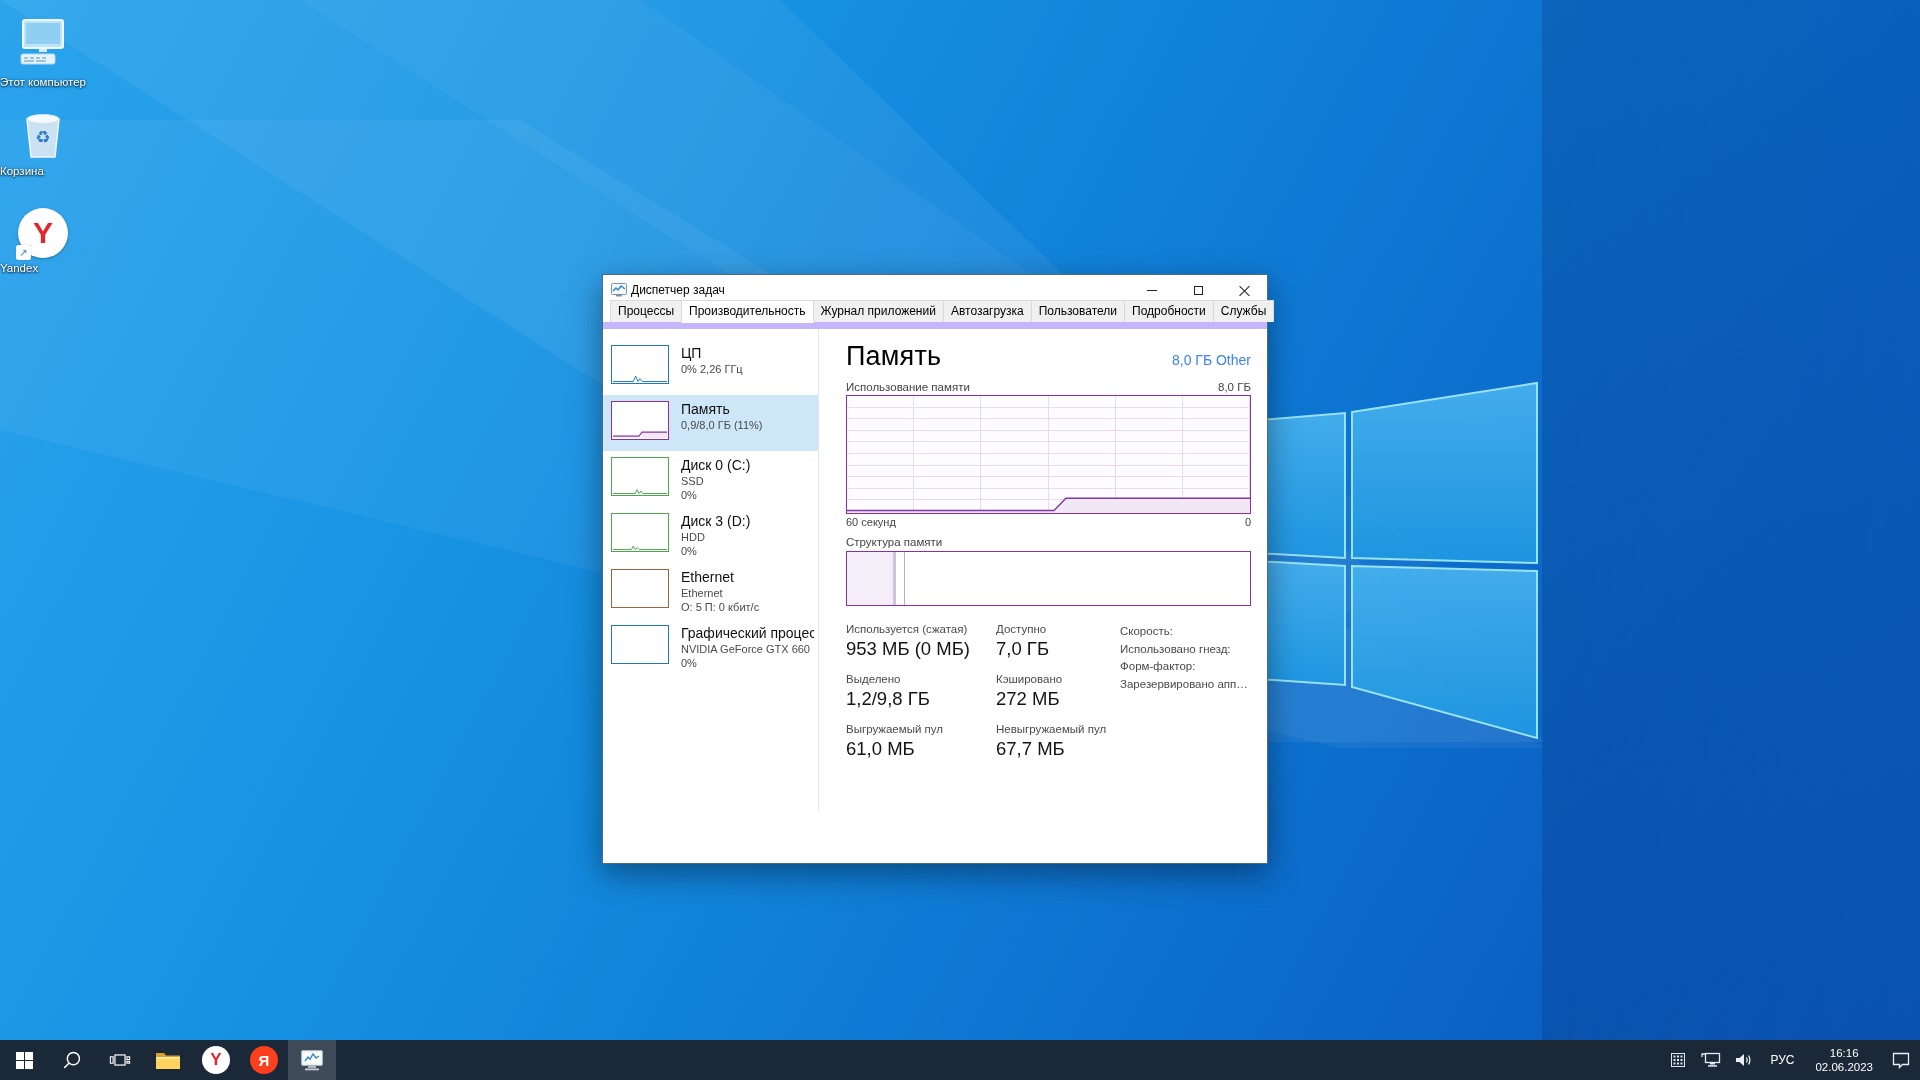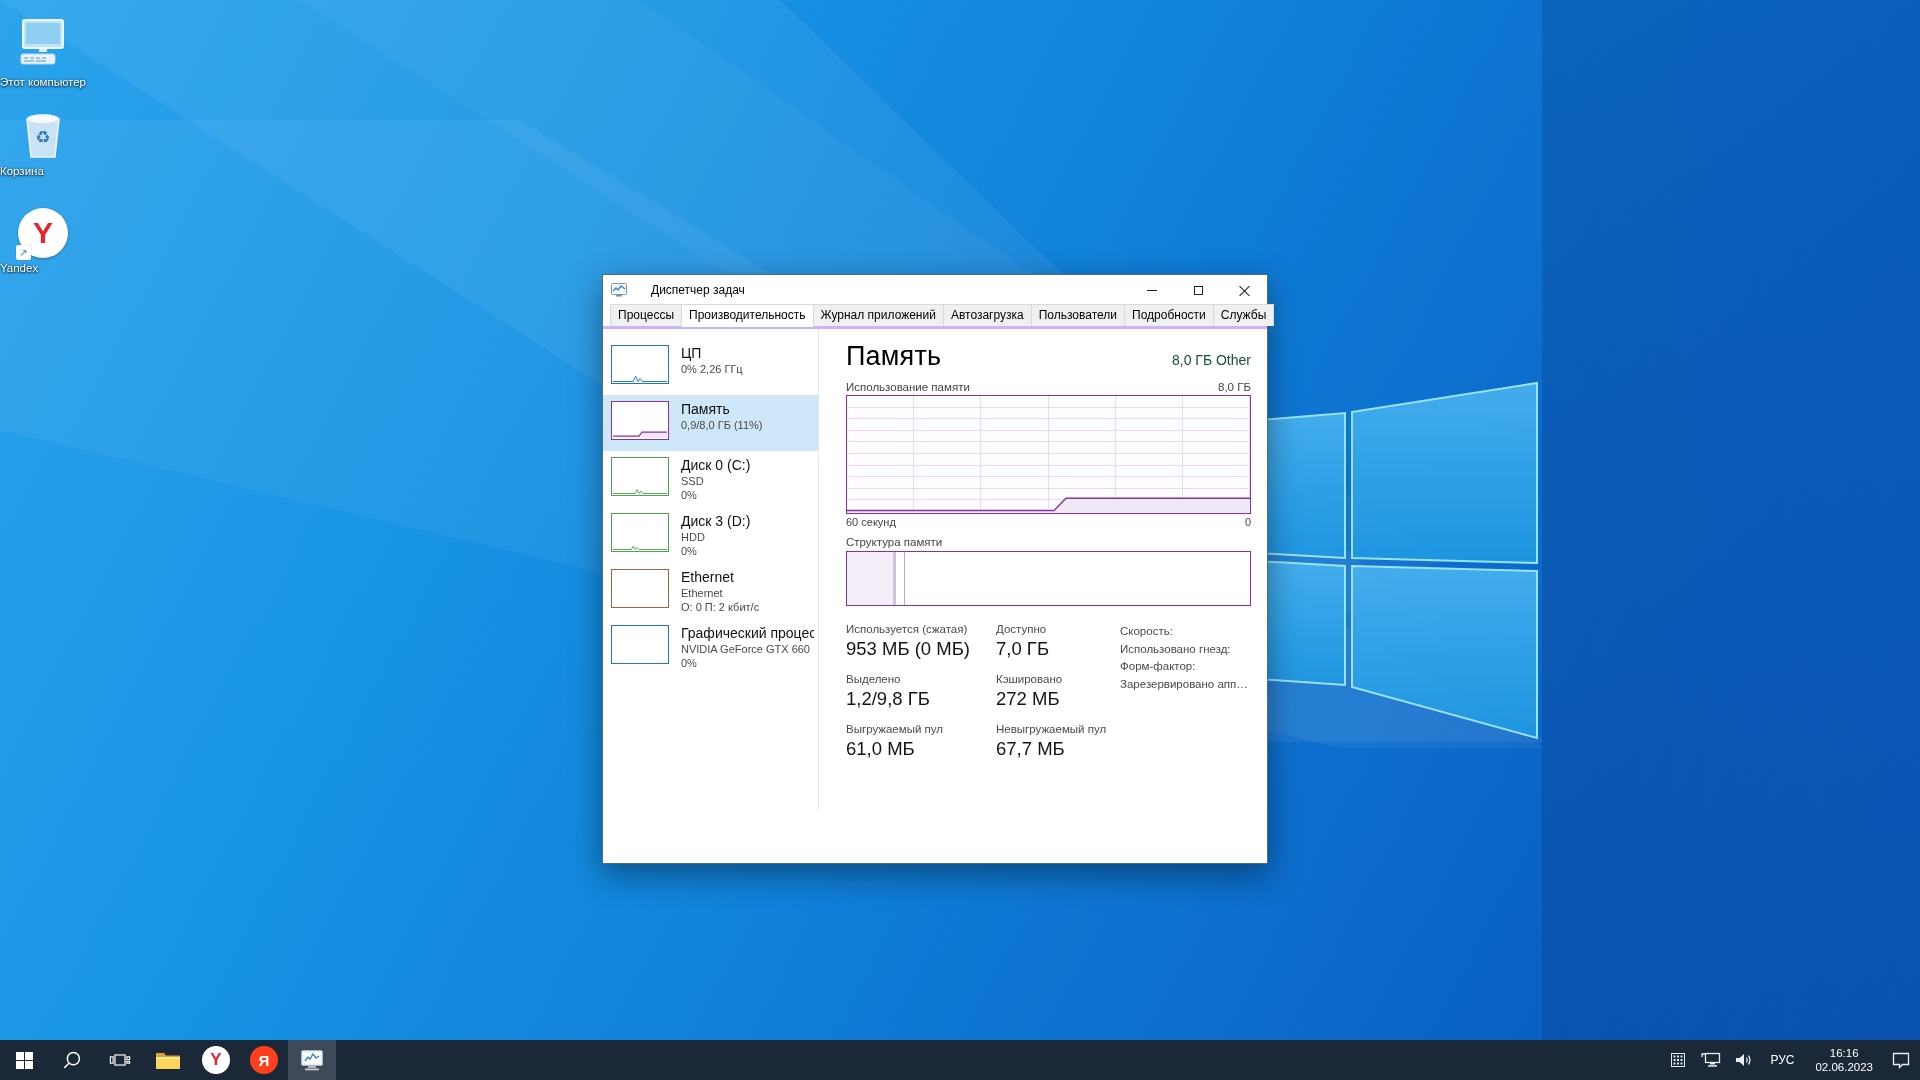--- a/index.html
+++ b/index.html
@@ -26,35 +26,35 @@
   .yicon-circle .yletter { color:#e4262c; font-size:30px; font-weight:bold; line-height:1; }
   .shortcut-badge { position:absolute; left:-2px; bottom:-2px; width:15px; height:15px; background:#fff;
     border-radius:2px; display:flex; align-items:center; justify-content:center;
     font-size:10px; color:#2f6fd8; box-shadow:0 0 1px rgba(0,0,0,.5); }
 
   
   .tm-window { position:absolute; left:602px; top:274px; width:666px; height:590px;
     background:#fff; border:1px solid #4f6a85; box-shadow:0 10px 30px rgba(0,0,0,.4);
     font-size:12px; color:#000; }
   .titlebar { height:30px; display:flex; align-items:center; padding-left:8px; background:#fff; }
-  .titlebar .t-title { margin-left:24px; font-size:12px; }
+  .titlebar .t-title { margin-left:4px; font-size:12px; }
   .t-controls { margin-left:auto; display:flex; height:100%; }
   .t-btn { width:46px; height:100%; display:flex; align-items:center; justify-content:center; }
   .glyph-min { width:10px; height:1px; background:#222; }
   .glyph-max { width:9px; height:9px; border:1px solid #222; }
   .glyph-close { position:relative; width:11px; height:11px; }
   .glyph-close:before,.glyph-close:after { content:""; position:absolute; left:5px; top:-1px;
     width:1px; height:14px; background:#222; }
   .glyph-close:before { transform:rotate(45deg); } .glyph-close:after { transform:rotate(-45deg); }
 
   .menubar { height:25px; display:flex; align-items:center; padding-left:9px; background:#fff; }
   .menu-item { padding:4px 9px; }
 
   .tabstrip { height:24px; display:flex; align-items:flex-end; padding-left:7px; background:#fff;
-    border-bottom:3px solid #c4b5fd; }
+    border-bottom:7px solid #c4b5fd; }
   .tab { padding:3px 7px 4px; background:#f0f0f0; border:1px solid #d9d9d9; border-bottom:none;
     margin-right:-1px; position:relative; white-space:nowrap; }
   .tab.active { background:#fff; z-index:2; margin-bottom:-1px; border-bottom:1px solid #fff; }
 
   .win-body { display:flex; height:481px; }
 
   
   .side { width:215px; padding-top:10px; overflow:hidden; }
   .side-item { height:56px; display:flex; align-items:flex-start; padding:6px 4px 6px 8px; }
   .side-item.selected { background:#cde7f8; }
@@ -64,21 +64,21 @@
   .thumb.c-disk { border-color:#4da64d; } .thumb.c-eth { border-color:#a0623f; }
   .thumb.c-gpu { border-color:#2079bc; }
   .side-text { overflow:hidden; white-space:nowrap; }
   .side-title { font-size:14px; color:#111; line-height:17px; }
   .side-sub { font-size:11px; color:#494949; line-height:14px; }
 
   
   .main { flex:1; border-left:1px solid #e5e5e5; padding:12px 16px 0 27px; overflow:hidden; }
   .main-head { display:flex; align-items:baseline; justify-content:space-between; }
   .main-title { font-size:27px; font-weight:400; color:#000; letter-spacing:.2px; }
-  .main-cap { font-size:14px; color:#14532d; }
+  .main-cap { font-size:14px; color:#3b82f6; }
   .graph-caption { display:flex; justify-content:space-between; font-size:11.5px; color:#444;
     margin-top:9px; margin-bottom:2px; }
   .graph { height:119px; border:1px solid #8b2fa8; position:relative; background:
       repeating-linear-gradient(to bottom, transparent 0 10.6px, #ead9f1 10.6px 11.6px),
       repeating-linear-gradient(to right, transparent 0 66.2px, #ead9f1 66.2px 67.2px),
       #fdfcfe; }
   .graph svg { position:absolute; inset:0; width:100%; height:100%; }
   .graph-axis { display:flex; justify-content:space-between; font-size:11px; color:#444; margin-top:2px; }
   .comp-label { font-size:11.5px; color:#444; margin-top:8px; margin-bottom:3px; }
   .compbar { height:55px; border:1px solid #8b2fa8; position:relative; background:#fff; }
@@ -264,21 +264,21 @@
             <div class="side-sub">HDD</div>
             <div class="side-sub">0%</div>
           </div>
         </div>
 
         <div class="side-item">
           <div class="thumb c-eth"></div>
           <div class="side-text">
             <div class="side-title">Ethernet</div>
             <div class="side-sub">Ethernet</div>
-            <div class="side-sub">О: 0 П: 2 кбит/с</div>
+            <div class="side-sub">О: 5 П: 0 кбит/с</div>
           </div>
         </div>
 
         <div class="side-item">
           <div class="thumb c-gpu"></div>
           <div class="side-text">
             <div class="side-title">Графический процессор</div>
             <div class="side-sub">NVIDIA GeForce GTX 660</div>
             <div class="side-sub">0%</div>
           </div>

